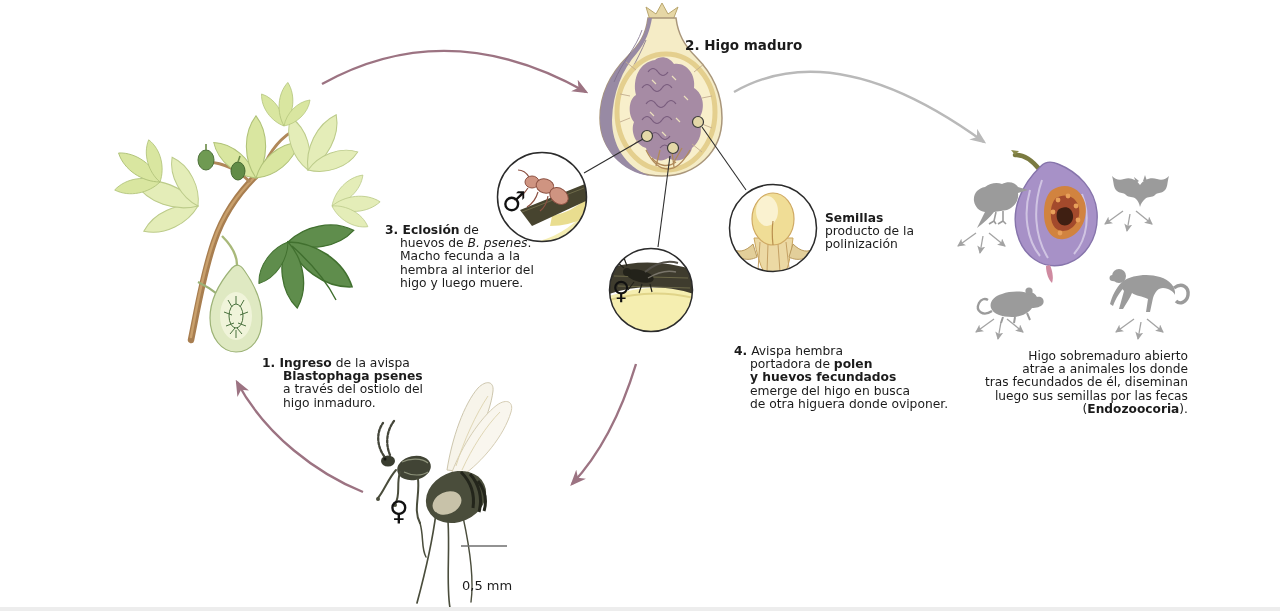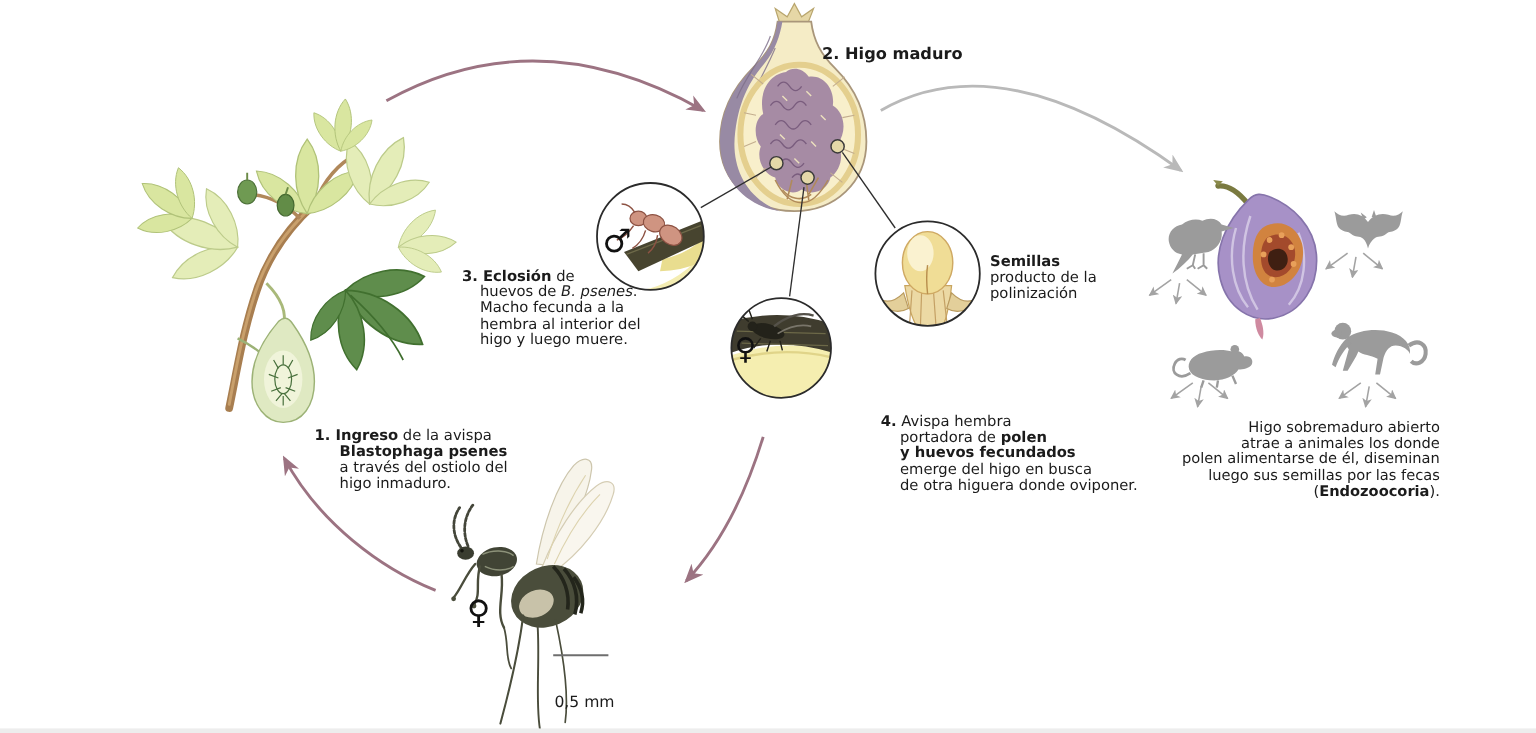--- a/index.html
+++ b/index.html
@@ -360,21 +360,21 @@
   <div class="tline"><span class="b">4.</span><span> Avispa hembra</span></div>
   <div class="tline ind"><span>portadora de </span><span class="b">polen</span></div>
   <div class="tline ind"><span class="b">y huevos fecundados</span></div>
   <div class="tline ind">emerge del higo en busca</div>
   <div class="tline ind">de otra higuera donde oviponer.</div>
 </div>
 
 <div class="txt small" style="left:985px; top:350px;">
   <div class="tline">Higo sobremaduro abierto</div>
   <div class="tline">atrae a animales los donde</div>
-  <div class="tline">polen alimentarse de él, diseminan</div>
+  <div class="tline">tras fecundados de él, diseminan</div>
   <div class="tline">luego sus semillas por las fecas</div>
   <div class="tline"><span>(</span><span class="b">Endozoocoria</span><span>).</span></div>
 </div>
 
 <div class="sym" style="left:502px; top:188px; font-size:27px;">♂</div>
 <div class="sym" style="left:612px; top:278px; font-size:25px;">♀</div>
 <div class="sym" style="left:389px; top:497px; font-size:27px;">♀</div>
 
 <div class="scale-label" style="left:462px; top:578px;">0,5 mm</div>
 

